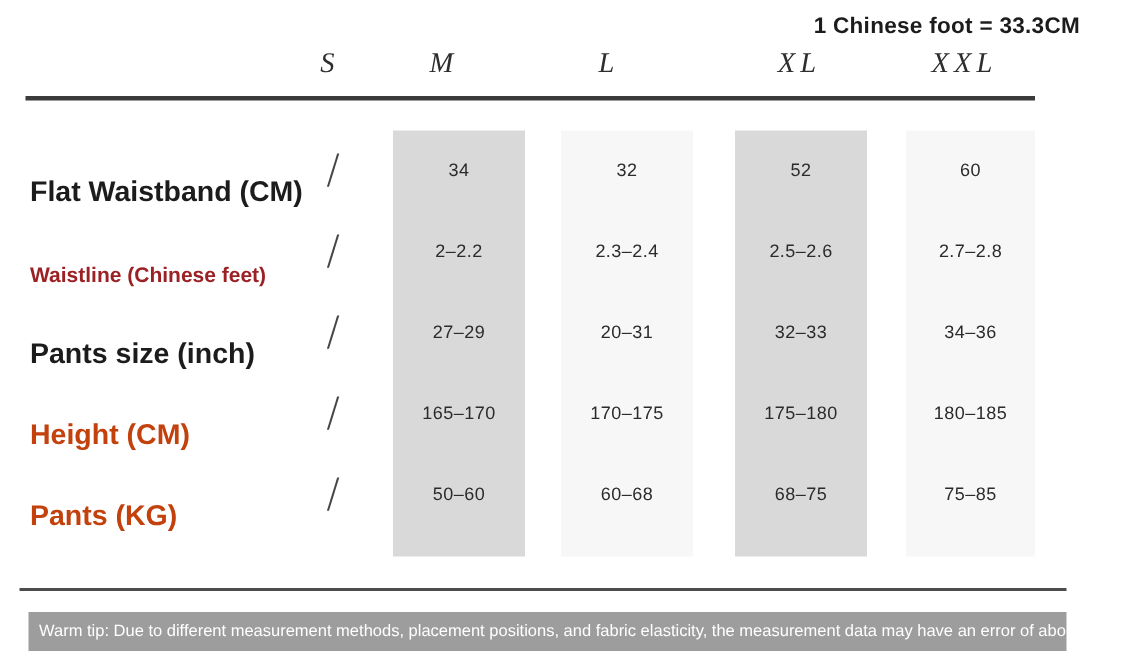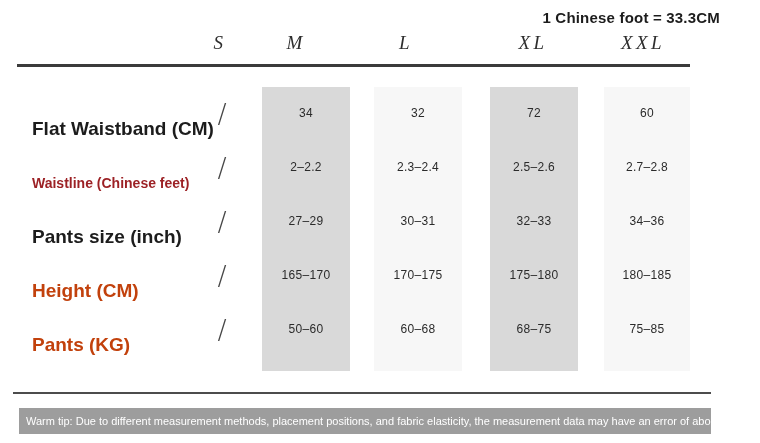--- a/index.html
+++ b/index.html
@@ -42,21 +42,21 @@
 
   
   .tbl{position:absolute;left:0;top:86px;width:690px;}
   .trow{
     display:grid;
     grid-template-columns:190px 64px 8px 88px 24px 88px 28px 88px 26px 86px;
     height:54px;align-items:center;
   }
   .cell{text-align:center;}
   .label{
-    text-align:left;padding-left:32px;
+    text-align:left;padding-left:20px;
     font-weight:bold;font-size:19px;color:#1c1c1c;
     white-space:nowrap;
     margin-top:32px;
   }
   .label.small{font-size:14px;}
   .label.red{color:#9c2125;}
   .label.maroon{color:#c2410c;}
   .slash{
     font-size:27px;font-weight:300;color:#464646;
     font-family:"DejaVu Sans", sans-serif;
@@ -99,21 +99,21 @@
   <div class="tbl">
 
     <div class="trow">
       <div class="cell label">Flat Waistband (CM)</div>
       <div class="cell slash">/</div>
       <div></div>
       <div class="cell val">34</div>
       <div></div>
       <div class="cell val">32</div>
       <div></div>
-      <div class="cell val">72</div>
+      <div class="cell val">52</div>
       <div></div>
       <div class="cell val">60</div>
     </div>
 
     <div class="trow">
       <div class="cell label small red">Waistline (Chinese feet)</div>
       <div class="cell slash">/</div>
       <div></div>
       <div class="cell val">2–2.2</div>
       <div></div>
@@ -123,21 +123,21 @@
       <div></div>
       <div class="cell val">2.7–2.8</div>
     </div>
 
     <div class="trow">
       <div class="cell label">Pants size (inch)</div>
       <div class="cell slash">/</div>
       <div></div>
       <div class="cell val">27–29</div>
       <div></div>
-      <div class="cell val">30–31</div>
+      <div class="cell val">20–31</div>
       <div></div>
       <div class="cell val">32–33</div>
       <div></div>
       <div class="cell val">34–36</div>
     </div>
 
     <div class="trow">
       <div class="cell label maroon">Height (CM)</div>
       <div class="cell slash">/</div>
       <div></div>

